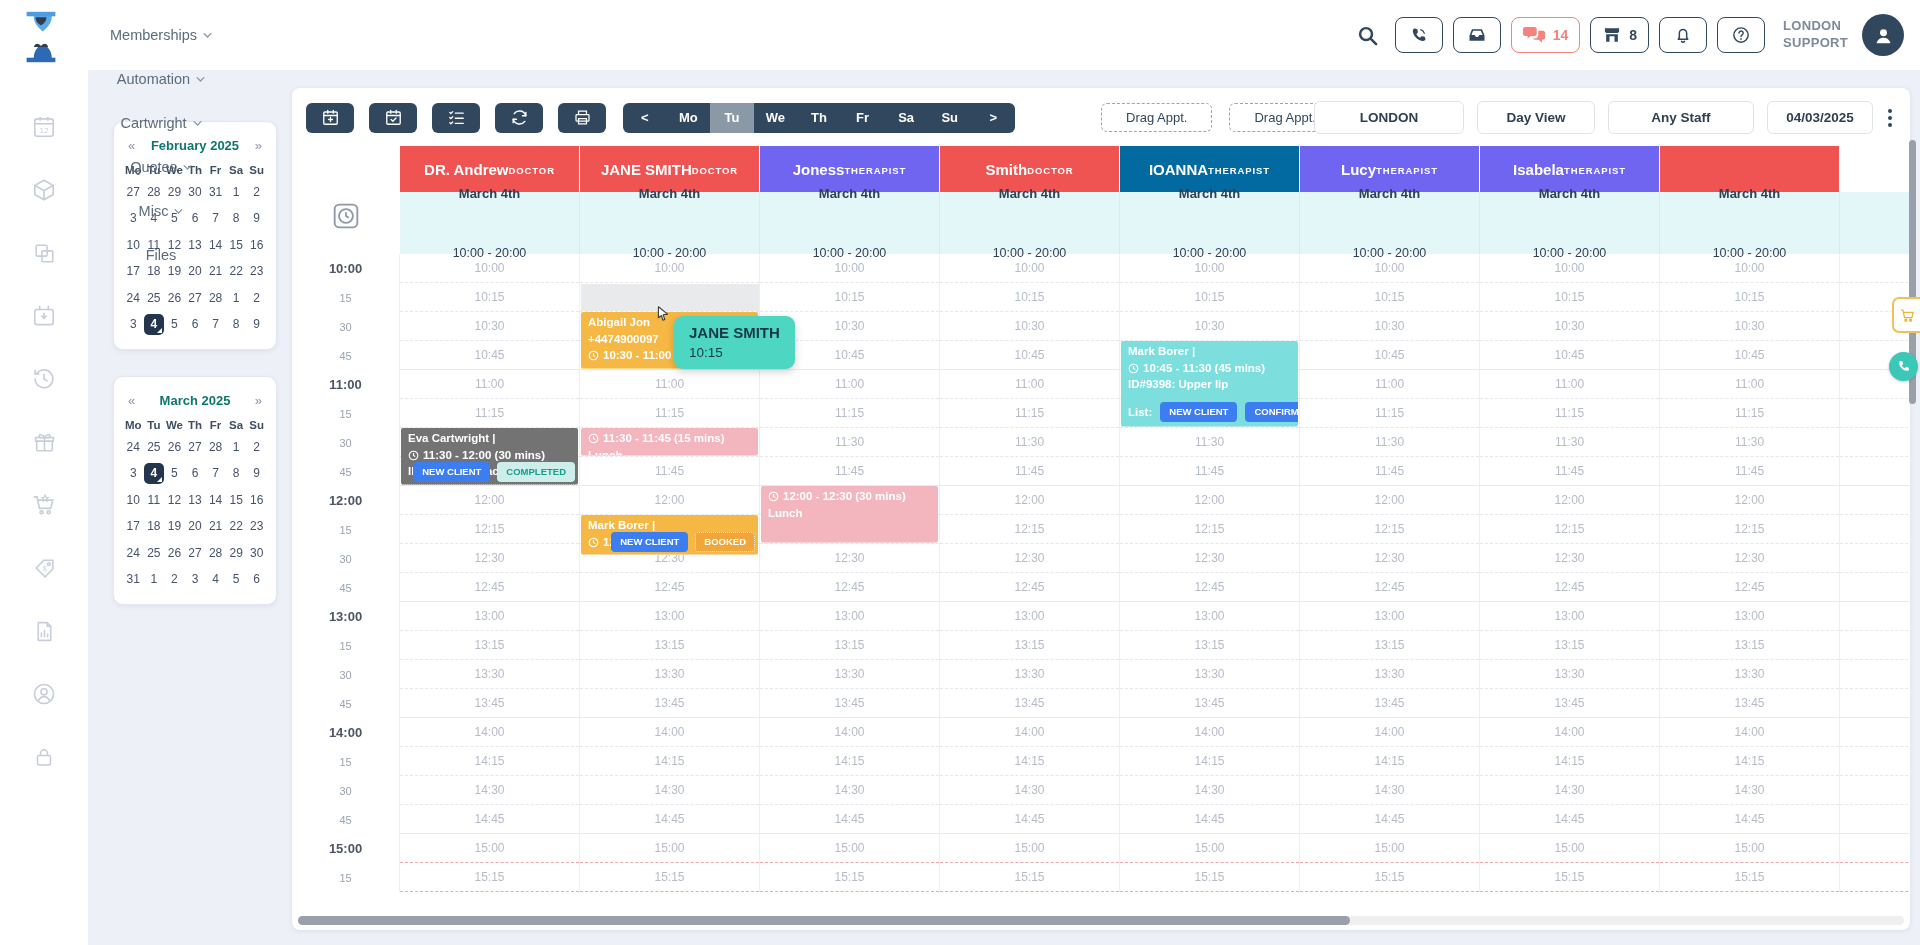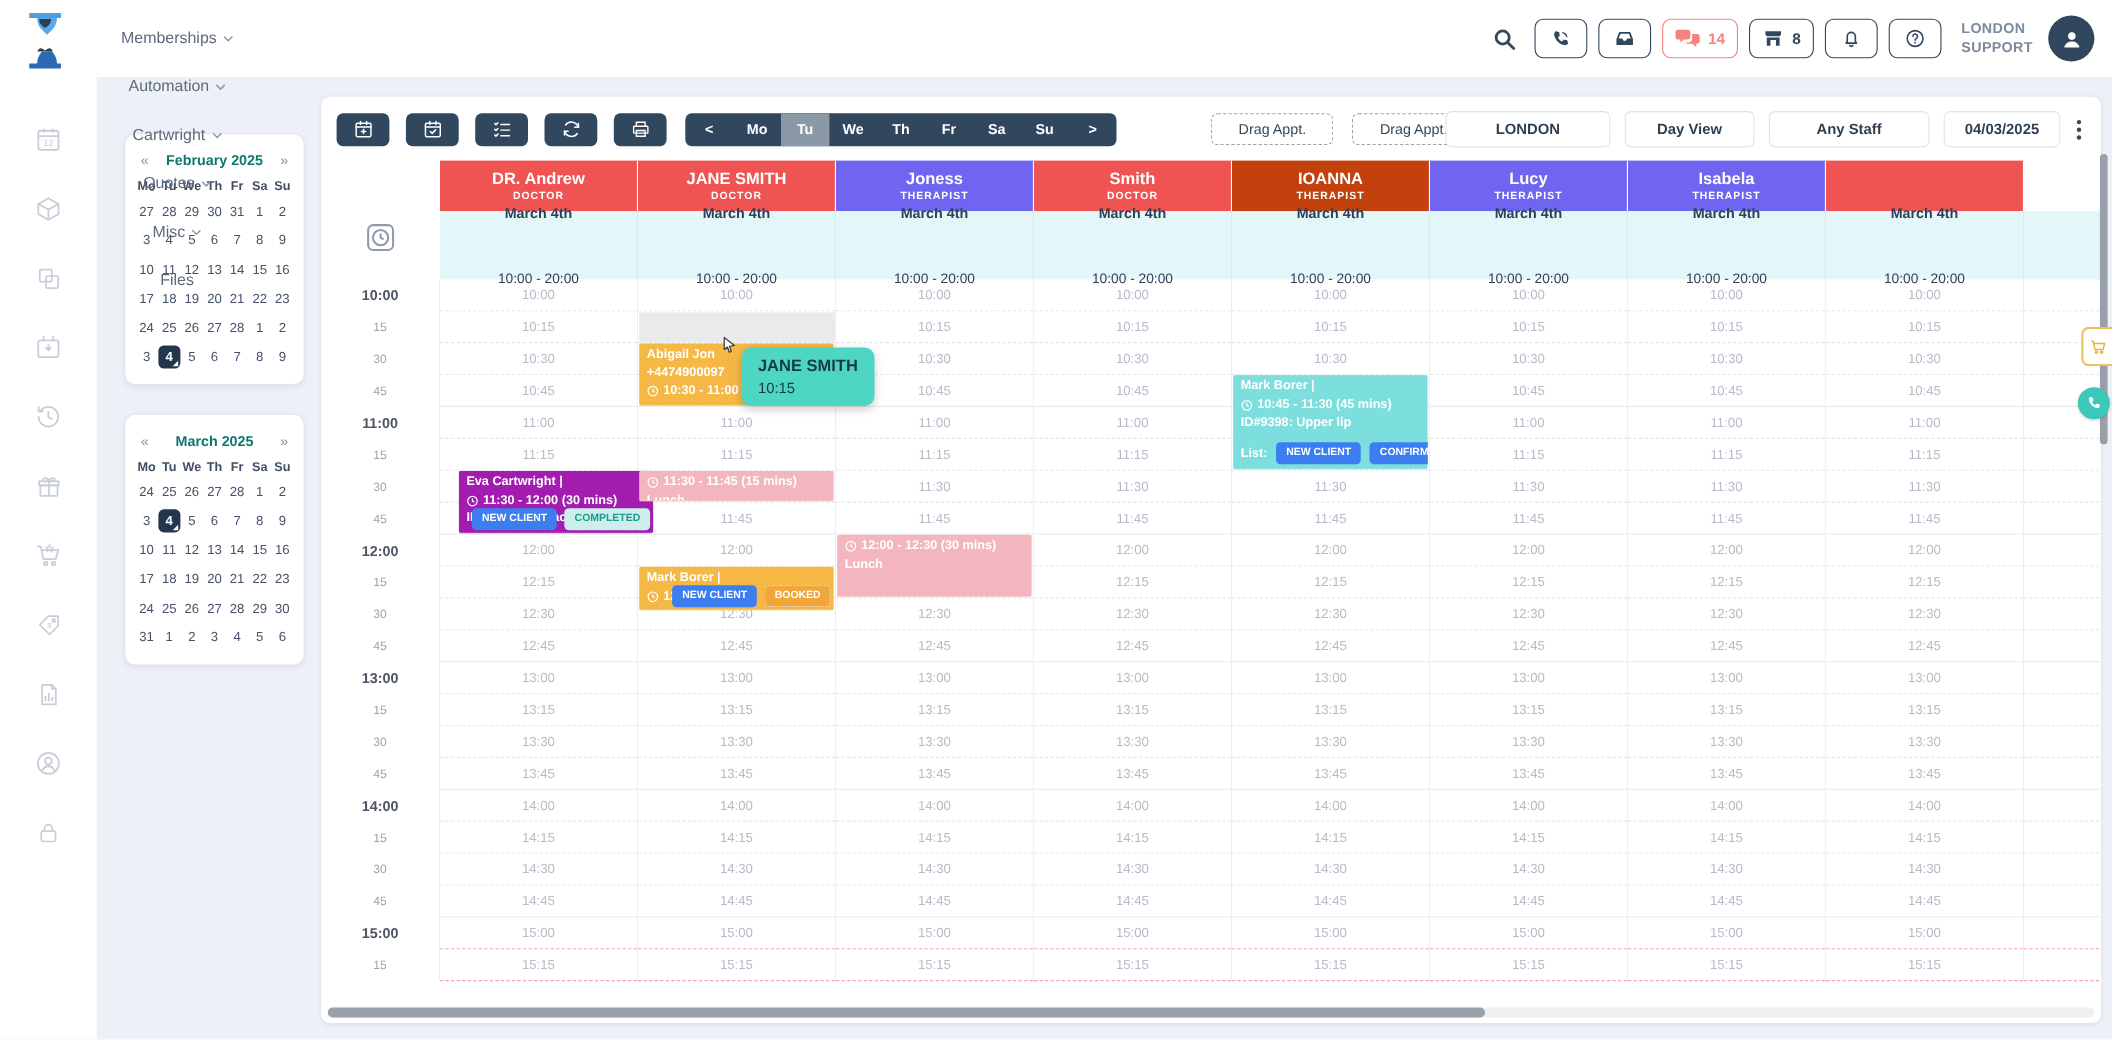--- a/index.html
+++ b/index.html
@@ -50,21 +50,21 @@
   .drag-btn { border:1.6px dashed #9aa4b2; border-radius:6px; height:29px; padding:0 24px; display:flex; align-items:center; color:#31475e; font-size:13px; background:#fff; cursor:pointer; flex:none; }
   .drag-btn.first { margin-left:86px; }
   .drag-btn + .drag-btn { margin-left:17px; }
   .selects { margin-left:auto; display:flex; align-items:center; }
   .select { border:1px solid #dfe3ea; border-radius:6px; height:33px; display:flex; align-items:center; justify-content:center; color:#2f3f52; font-size:13.5px; font-weight:bold; margin-left:13px; background:#fff; cursor:pointer; padding:0 8px; }
   .kebab { margin-left:11px; display:flex; flex-direction:column; gap:3px; padding:4px; cursor:pointer; }
   .kebab i { width:4px; height:4px; border-radius:50%; background:#31475e; }
   
   .board { position:relative; margin-top:3px; }
   .name-row { display:flex; margin-left:108px; height:46px; }
-  .name-col { width:180px; flex:none; display:flex; flex-direction:column; align-items:center; justify-content:center; color:#fff; border-right:1px solid #fff; cursor:pointer; }
+  .name-col { width:180px; flex:none; display:flex; flex-direction:row; align-items:center; justify-content:center; color:#fff; border-right:1px solid #fff; cursor:pointer; }
   .nc-name { font-size:15px; font-weight:bold; white-space:nowrap; }
   .nc-role { font-size:9.5px; font-weight:bold; letter-spacing:.9px; margin-top:2px; }
   .sub-row { display:flex; height:62px; }
   .sub-gutter { width:108px; flex:none; display:flex; justify-content:center; align-items:flex-start; padding-top:8px; }
   .sub-col { width:180px; flex:none; background:#e3f6f8; border-right:1px solid #d6edf0; display:flex; flex-direction:column; align-items:center; justify-content:center; color:#2f4156;gap:40px; }
   .sc-date { font-size:13px; font-weight:bold; }
   .sc-hours { font-size:12.5px; margin-top:5px; }
   .grid { display:flex; }
   .gutter { width:108px; flex:none; border-right:1px solid #eceef2; }
   .g-row { height:29px; display:flex; align-items:center; justify-content:center; }
@@ -576,21 +576,21 @@
           <div class="nc-role">DOCTOR</div>
         </div>
         <div class="name-col" style="background: rgb(111, 101, 241);">
           <div class="nc-name">Joness</div>
           <div class="nc-role">THERAPIST</div>
         </div>
         <div class="name-col" style="background: rgb(240, 84, 82);">
           <div class="nc-name">Smith</div>
           <div class="nc-role">DOCTOR</div>
         </div>
-        <div class="name-col" style="background: #c2410c;">
+        <div class="name-col" style="background: #0369a1;">
           <div class="nc-name">IOANNA</div>
           <div class="nc-role">THERAPIST</div>
         </div>
         <div class="name-col" style="background: rgb(111, 101, 241);">
           <div class="nc-name">Lucy</div>
           <div class="nc-role">THERAPIST</div>
         </div>
         <div class="name-col" style="background: rgb(111, 101, 241);">
           <div class="nc-name">Isabela</div>
           <div class="nc-role">THERAPIST</div>
@@ -1246,21 +1246,21 @@
                   <circle cx="6" cy="6" r="4.7"></circle>
                   <path d="M6 3.4V6l1.9 1.2"></path>
                 </svg>
               </span>
               <span>10:30 - 11:00 (30 mi</span>
             </div>
             <div class="badges">
               <span class="badge booked">BOOKED</span>
             </div>
           </div>
-          <div class="appt" style="left: 1px; top: 174px; width: 177px; height: 57px; background: #a21caf; margin-left: 16px;">
+          <div class="appt" style="left: 1px; top: 174px; width: 177px; height: 57px; background: #737373;">
             <div class="line">Eva Cartwright |</div>
             <div class="line">
               <span style="display: inline-flex;">
                 <svg viewBox="0 0 12 12" width="11" height="11" fill="none" stroke="currentColor" stroke-width="1.2">
                   <circle cx="6" cy="6" r="4.7"></circle>
                   <path d="M6 3.4V6l1.9 1.2"></path>
                 </svg>
               </span>
               <span>11:30 - 12:00 (30 mins)</span>
             </div>

